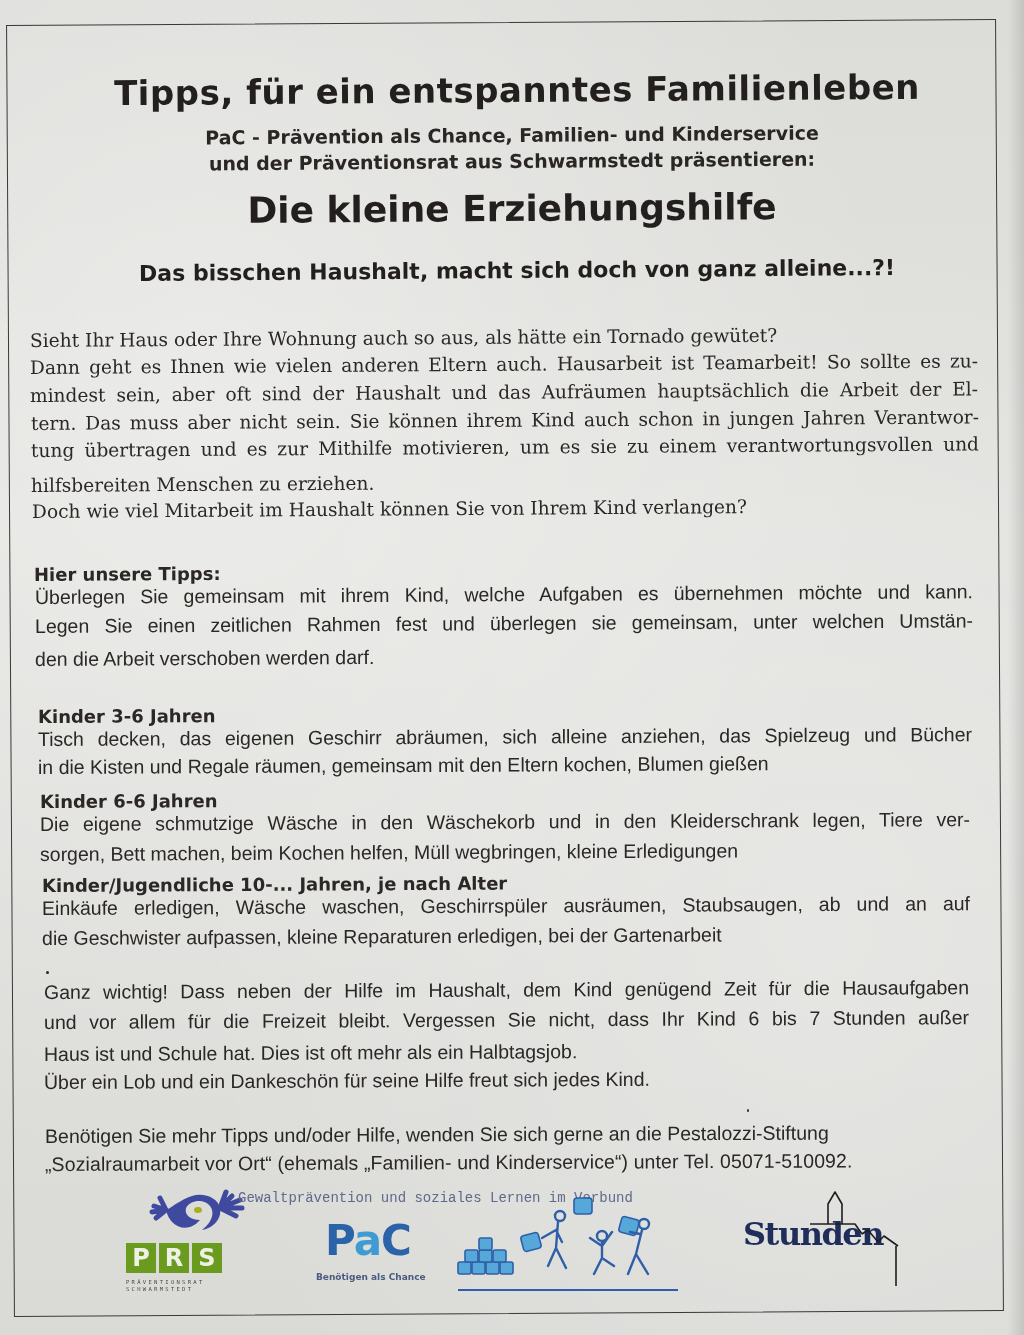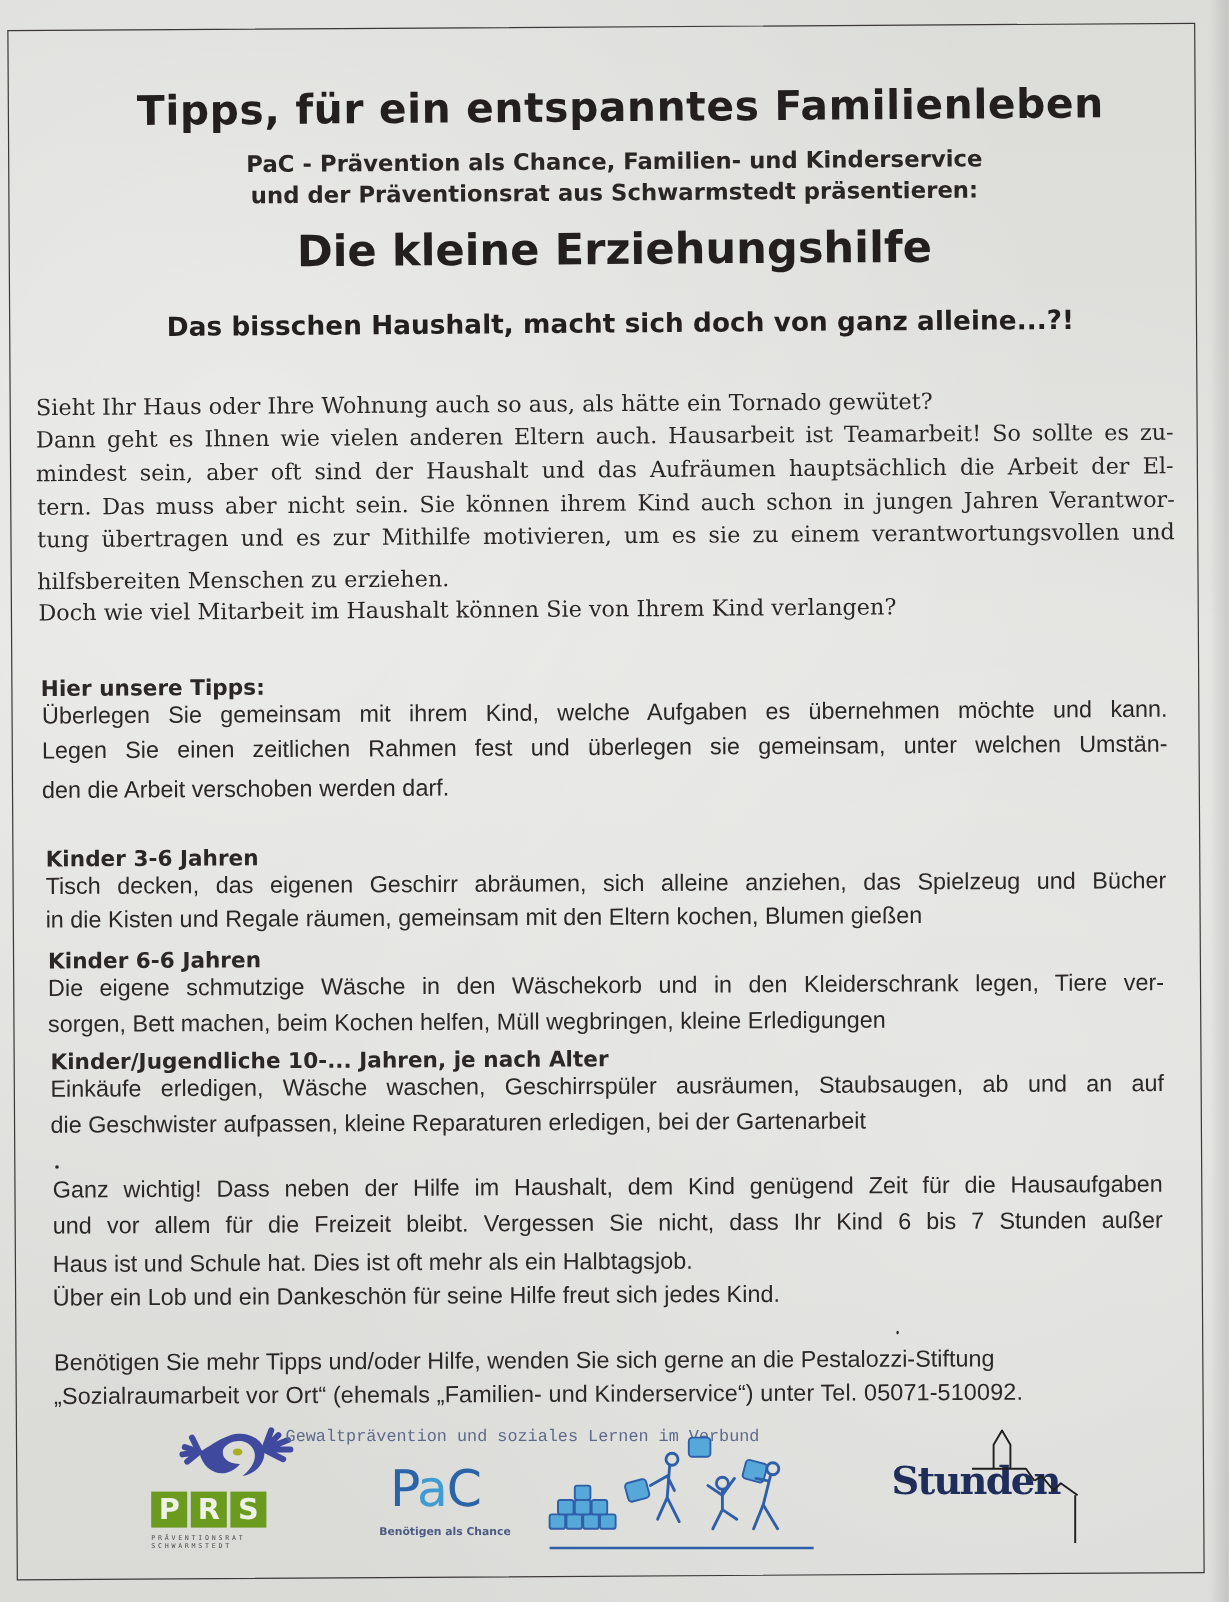--- a/index.html
+++ b/index.html
@@ -158,21 +158,21 @@
       left: 238px; top: 1190px;
       font-family: Liberation Mono, monospace;
       font-size: 14px;
       color: #5e6a8a;
       white-space: nowrap;
     }
     .pac-logo {
       position: absolute;
       left: 325px; top: 1218px;
       font-family: "DejaVu Sans", sans-serif;
-      font-weight: normal;
+      font-weight: bold;
       font-size: 42px;
       line-height: 46px;
       letter-spacing: -1px;
     }
     .pac-p { color: #2b63a8; }
     .pac-a { color: #3f9bd1; }
     .pac-c { color: #2b63a8; }
     .pac-sub {
       position: absolute;
       left: 316px; top: 1272px;

